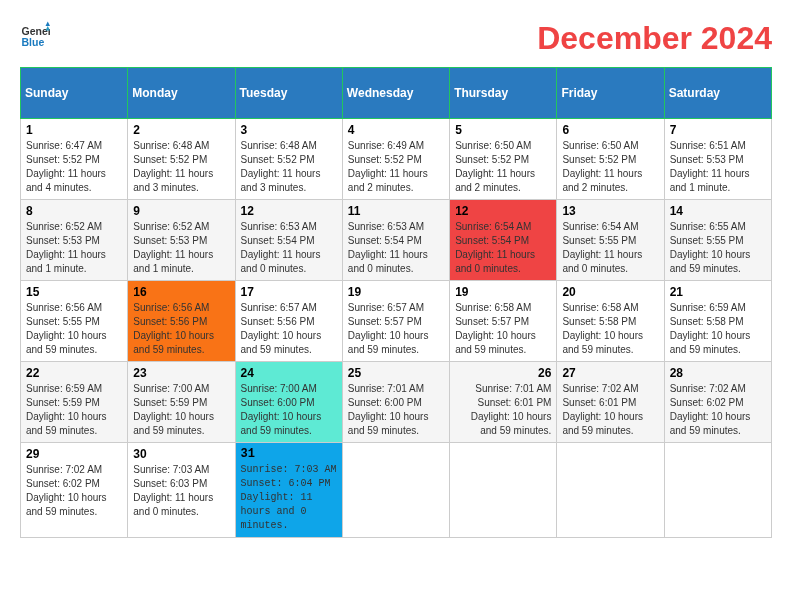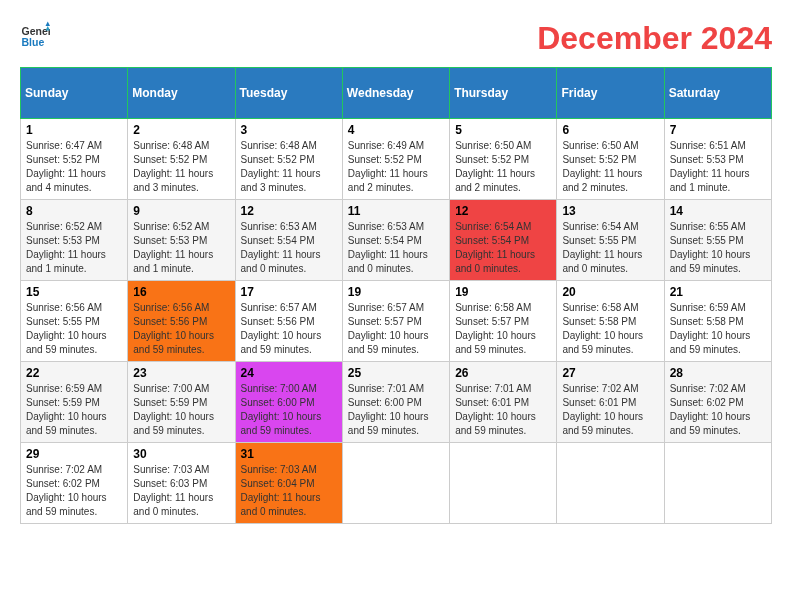--- a/index.html
+++ b/index.html
@@ -293,37 +293,37 @@
         </div>
         </td>
         <td style="background: rgb(245, 245, 245);">
           <span class="day-num">23</span>
         <div class="day-info">
           Sunrise: 7:00 AM<br>
           Sunset: 5:59 PM<br>
           Daylight: 10 hours and 59 minutes.
         </div>
         </td>
-        <td style="background: #d946ef; margin-left: 12px;">
+        <td style="background: #5eead4; margin-left: 12px;">
           <span class="day-num">24</span>
         <div class="day-info">
           Sunrise: 7:00 AM<br>
           Sunset: 6:00 PM<br>
           Daylight: 10 hours and 59 minutes.
         </div>
         </td>
         <td style="background: rgb(245, 245, 245);">
           <span class="day-num">25</span>
         <div class="day-info">
           Sunrise: 7:01 AM<br>
           Sunset: 6:00 PM<br>
           Daylight: 10 hours and 59 minutes.
         </div>
         </td>
-        <td style="background: rgb(245, 245, 245);">
+        <td style="background: rgb(245, 245, 245); text-align: right;">
           <span class="day-num">26</span>
         <div class="day-info">
           Sunrise: 7:01 AM<br>
           Sunset: 6:01 PM<br>
           Daylight: 10 hours and 59 minutes.
         </div>
         </td>
         <td style="background: rgb(245, 245, 245);">
           <span class="day-num">27</span>
         <div class="day-info">
@@ -351,21 +351,21 @@
         </div>
         </td>
         <td style="background: rgb(255, 255, 255);">
           <span class="day-num">30</span>
         <div class="day-info">
           Sunrise: 7:03 AM<br>
           Sunset: 6:03 PM<br>
           Daylight: 11 hours and 0 minutes.
         </div>
         </td>
-        <td style="background: #f97316;">
+        <td style="background: #0ea5e9; font-family: Liberation Mono, monospace;">
           <span class="day-num">31</span>
         <div class="day-info">
           Sunrise: 7:03 AM<br>
           Sunset: 6:04 PM<br>
           Daylight: 11 hours and 0 minutes.
         </div>
         </td>
         <td class="empty-cell"></td>
         <td class="empty-cell"></td>
         <td class="empty-cell"></td>

